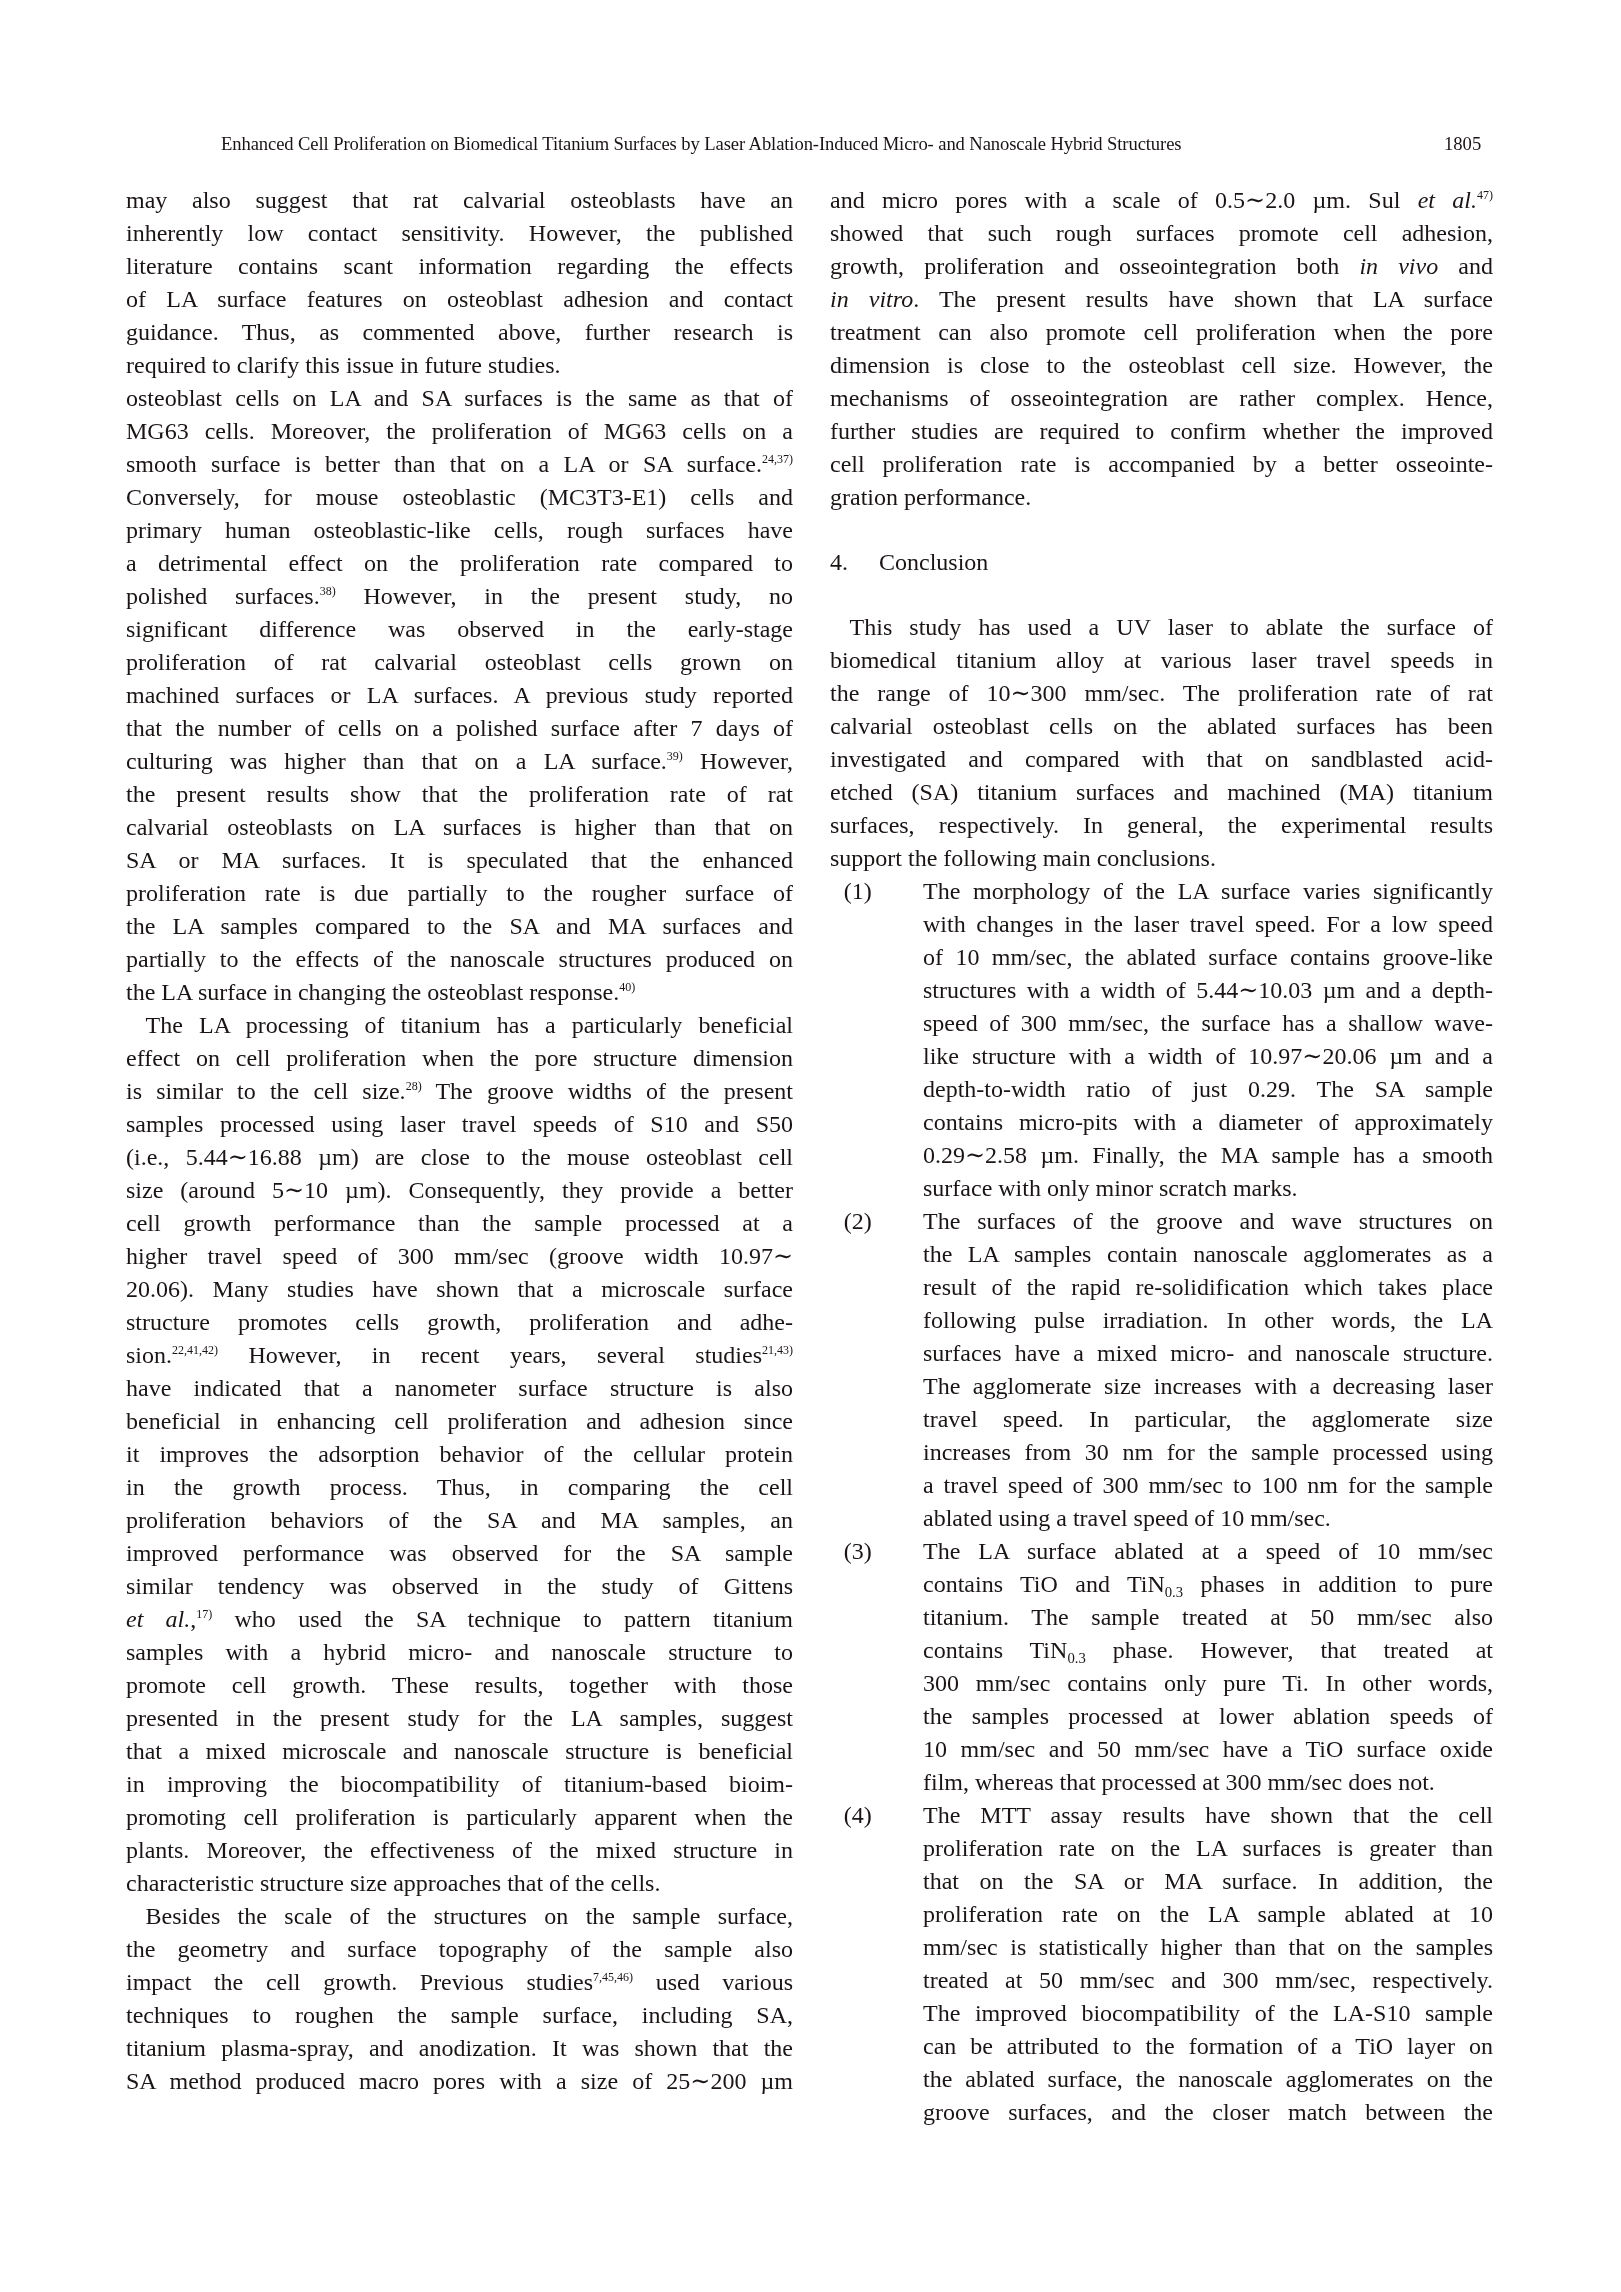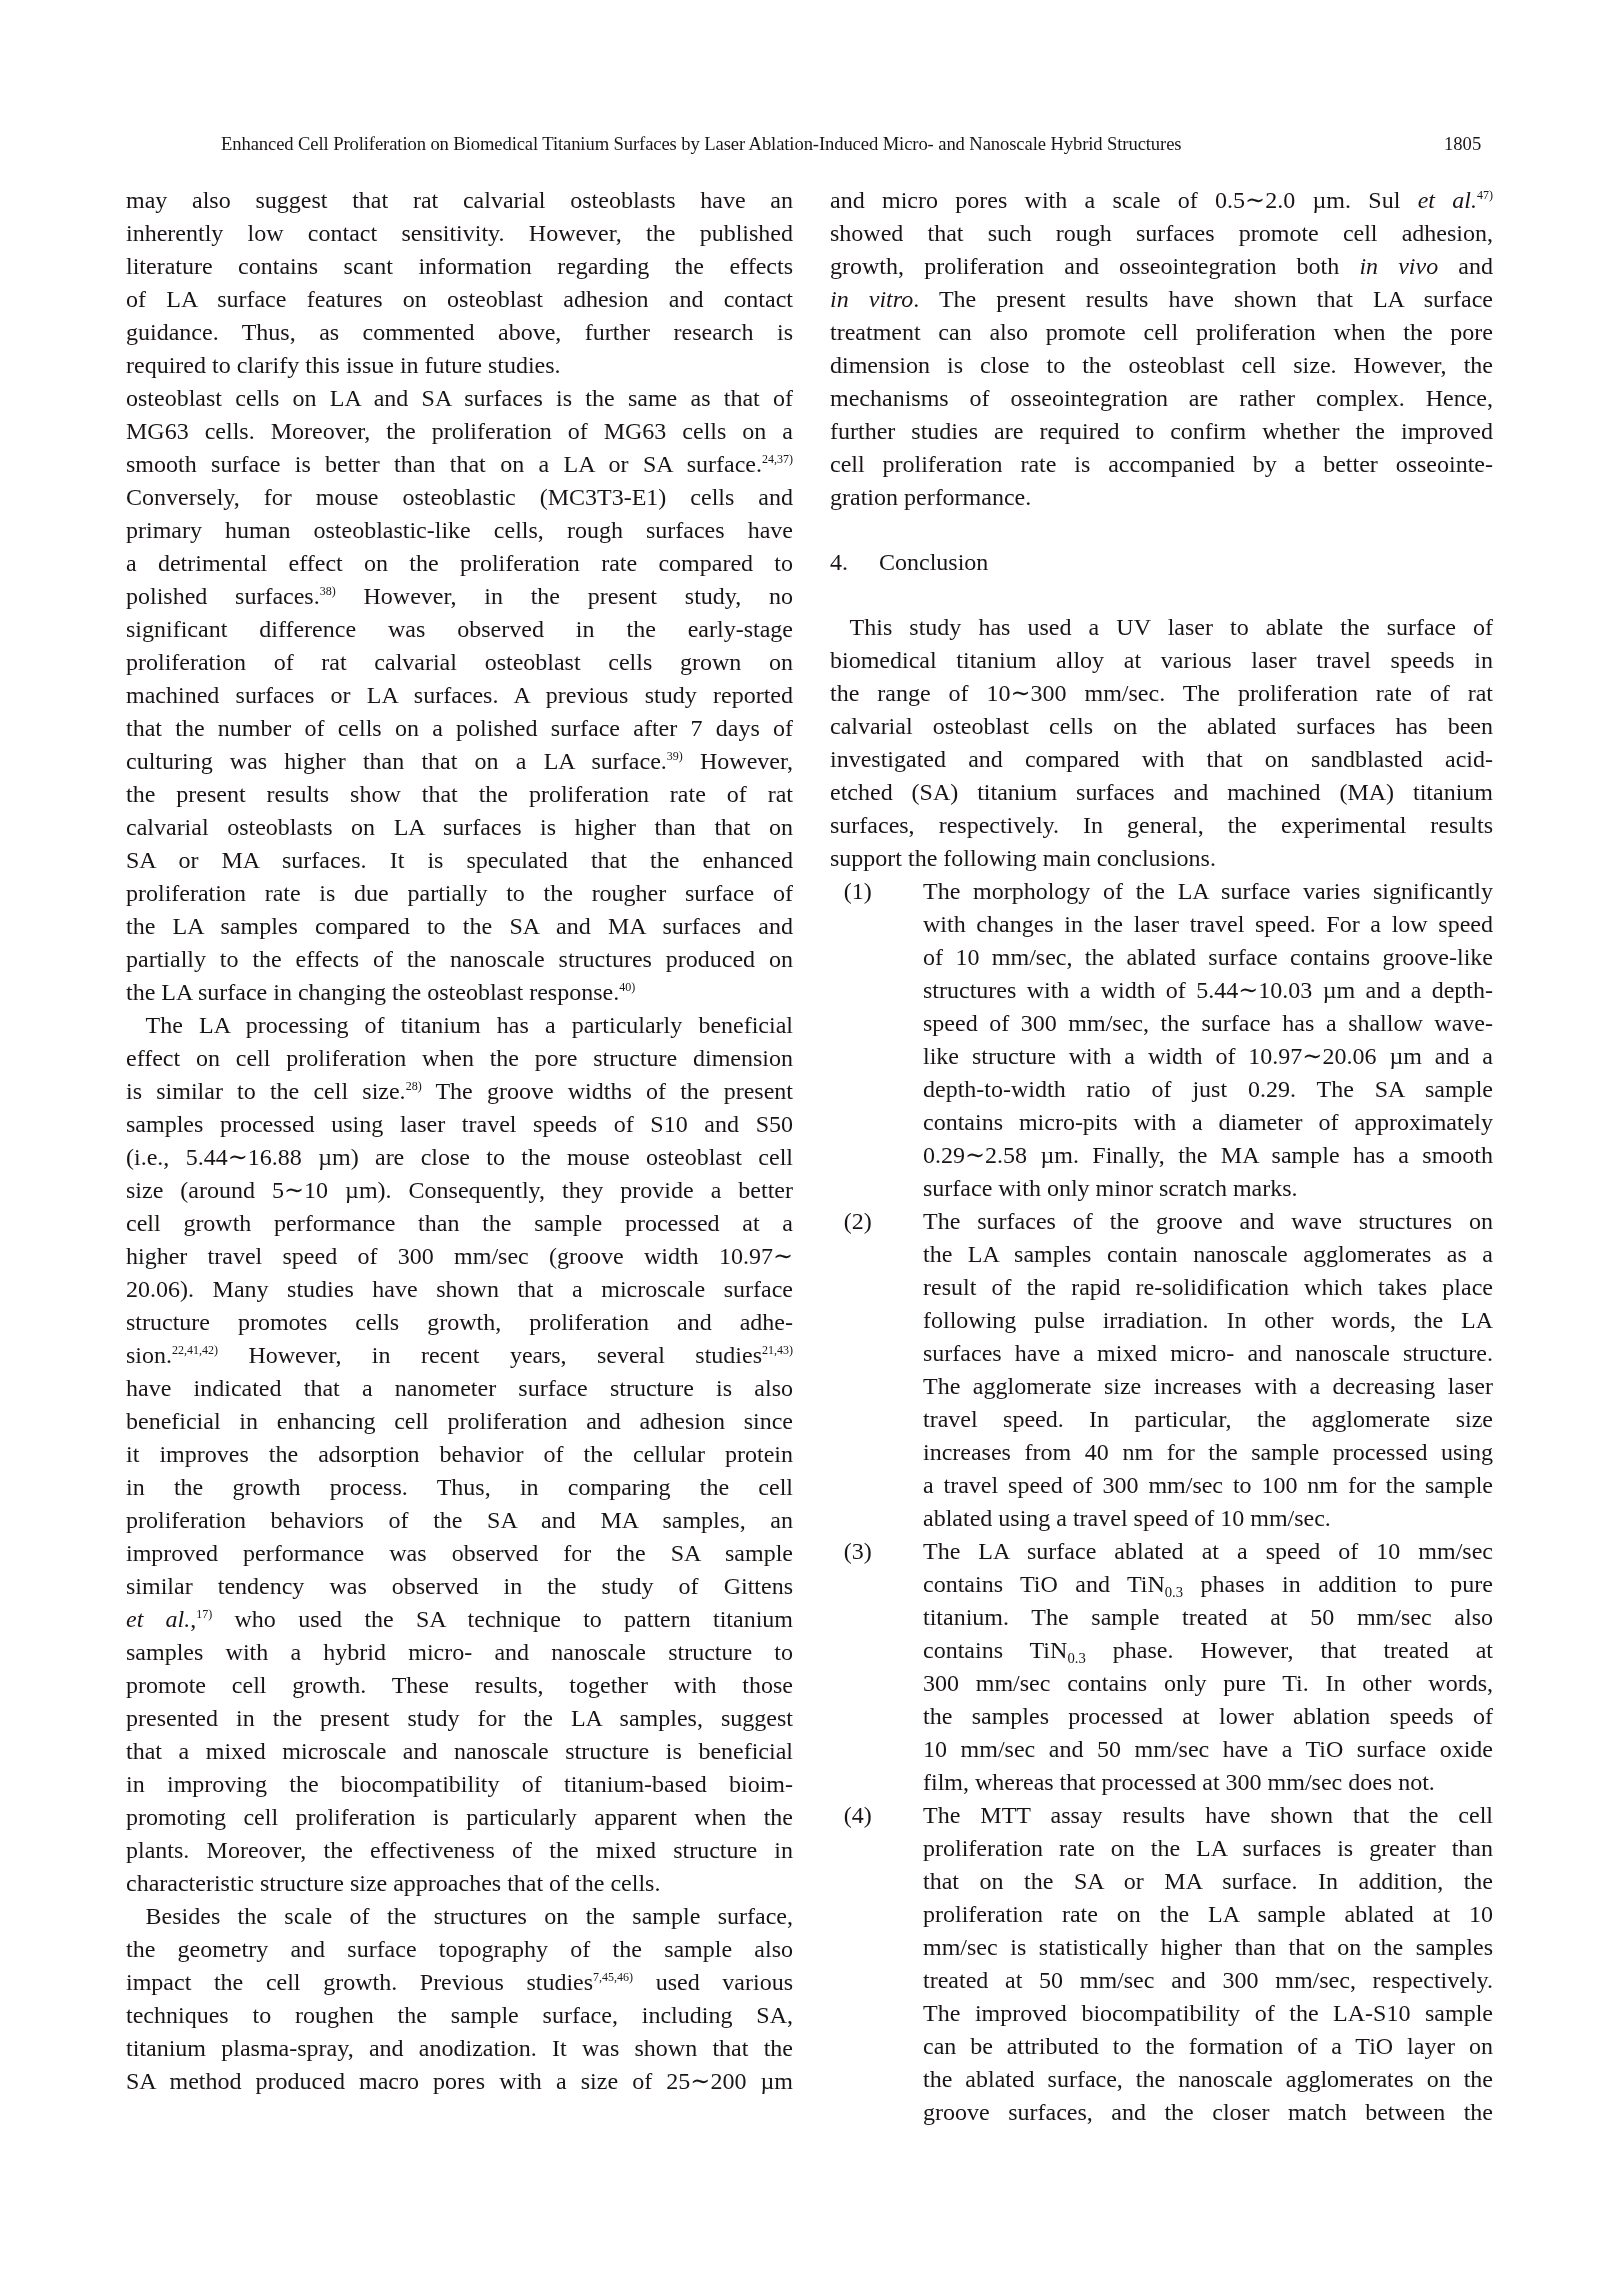--- a/index.html
+++ b/index.html
@@ -135,21 +135,21 @@
         <span class="line last item">surface with only minor scratch marks.</span>
       </div>
       <div>
         <span class="line item"><span class="num">(2)</span>The surfaces of the groove and wave structures on</span>
         <span class="line item">the LA samples contain nanoscale agglomerates as a</span>
         <span class="line item">result of the rapid re-solidification which takes place</span>
         <span class="line item">following pulse irradiation. In other words, the LA</span>
         <span class="line item">surfaces have a mixed micro- and nanoscale structure.</span>
         <span class="line item">The agglomerate size increases with a decreasing laser</span>
         <span class="line item">travel speed. In particular, the agglomerate size</span>
-        <span class="line item">increases from 40 nm for the sample processed using</span>
+        <span class="line item">increases from 30 nm for the sample processed using</span>
         <span class="line item">a travel speed of 300 mm/sec to 100 nm for the sample</span>
         <span class="line last item">ablated using a travel speed of 10 mm/sec.</span>
       </div>
       <div>
         <span class="line item"><span class="num">(3)</span>The LA surface ablated at a speed of 10 mm/sec</span>
         <span class="line item">contains TiO and TiN<sub>0.3</sub> phases in addition to pure</span>
         <span class="line item">titanium. The sample treated at 50 mm/sec also</span>
         <span class="line item">contains TiN<sub>0.3</sub> phase. However, that treated at</span>
         <span class="line item">300 mm/sec contains only pure Ti. In other words,</span>
         <span class="line item">the samples processed at lower ablation speeds of</span>

